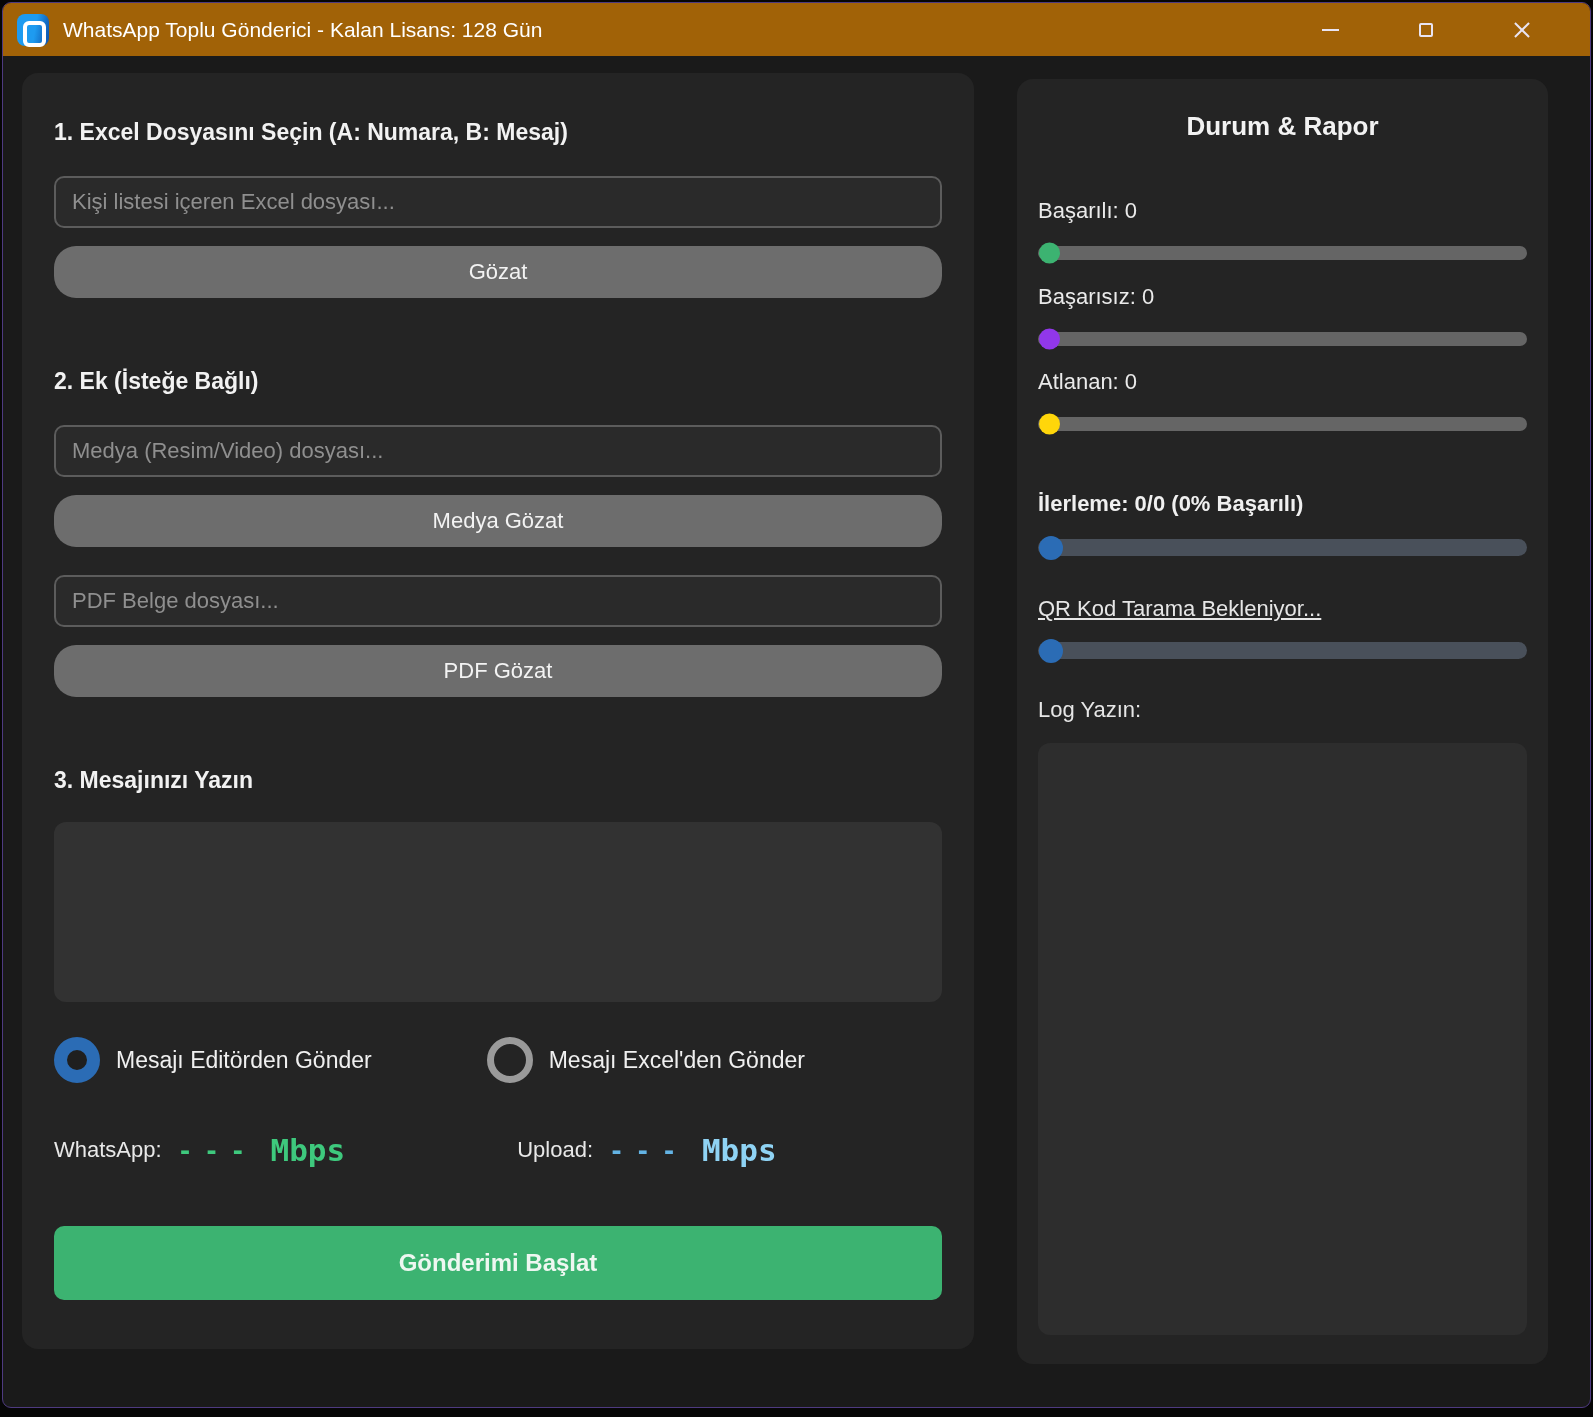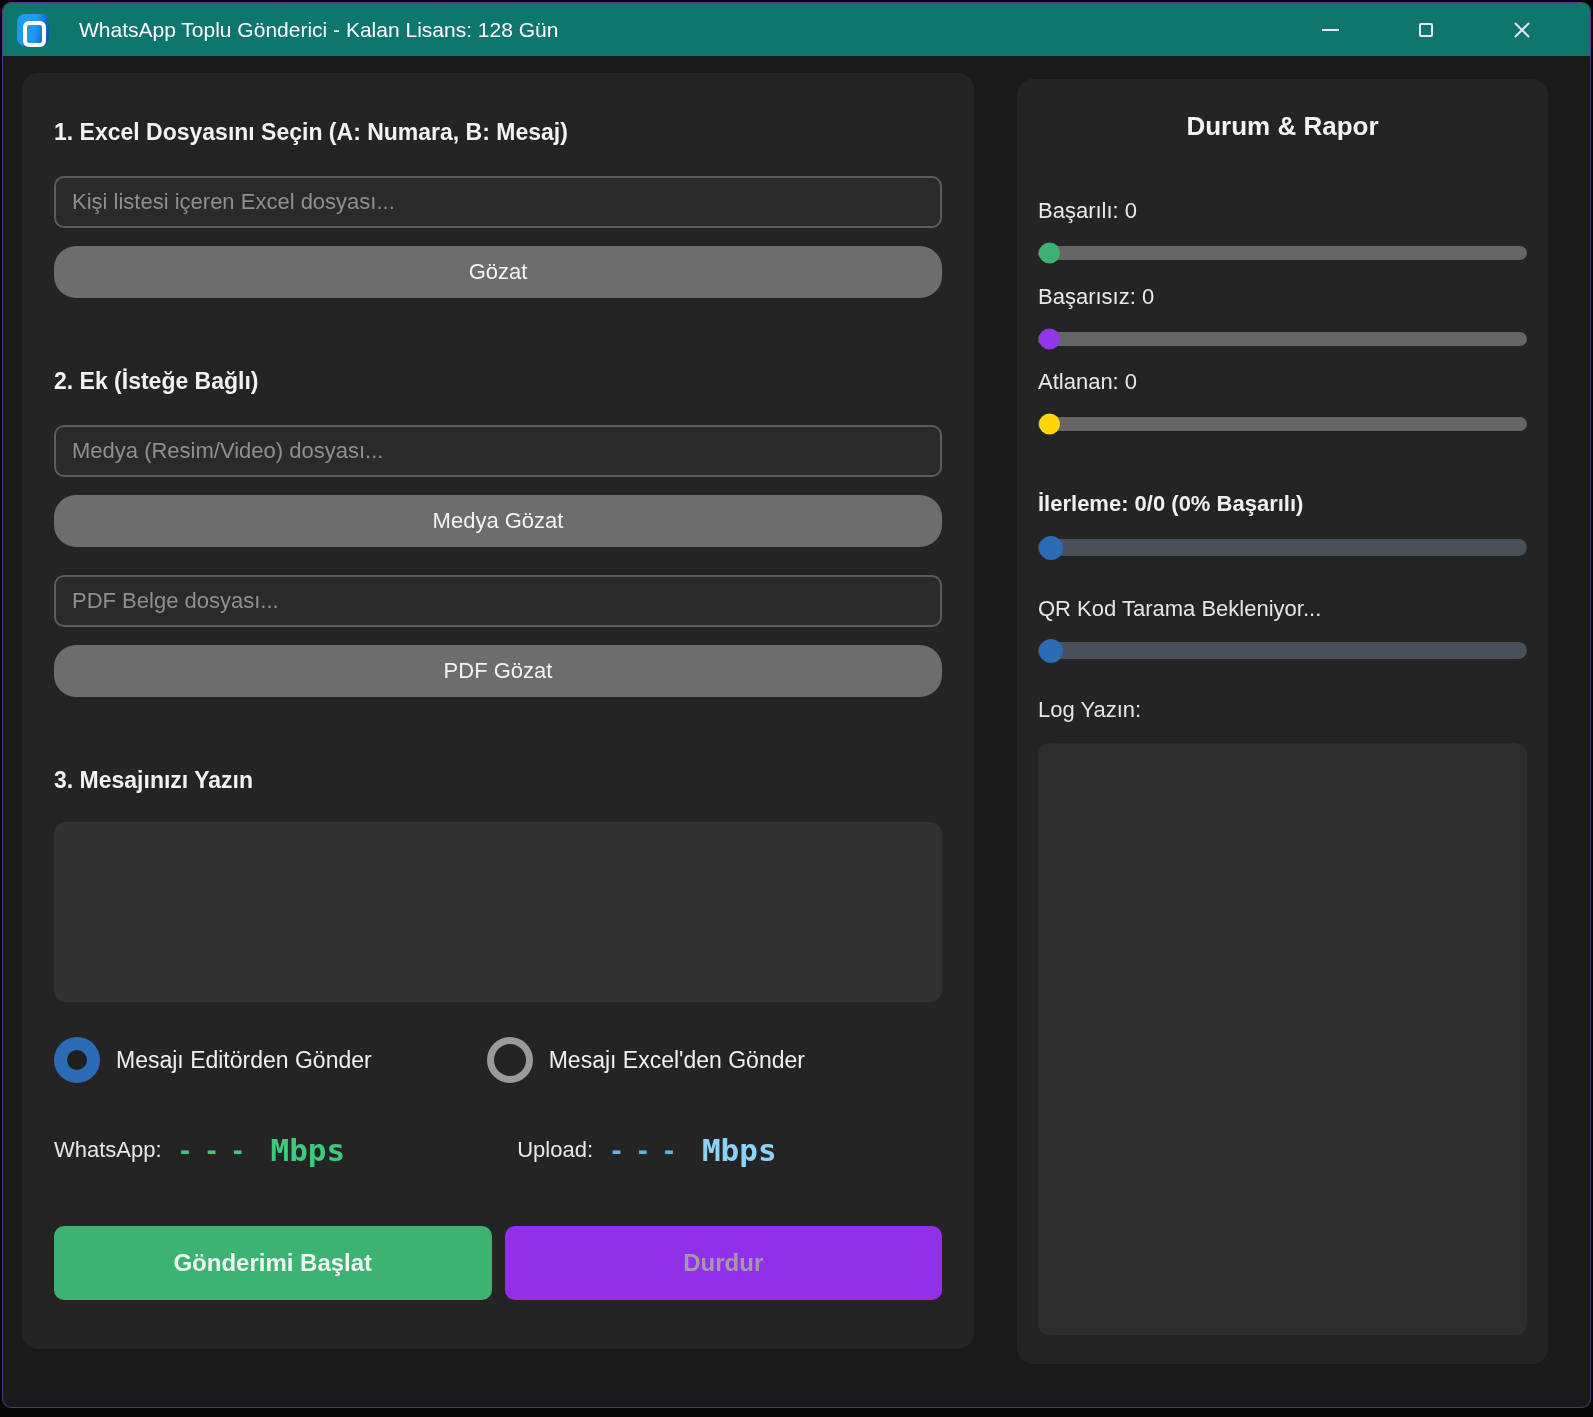--- a/index.html
+++ b/index.html
@@ -5,21 +5,21 @@
   * { margin:0; padding:0; box-sizing:border-box; }
   html,body { width:1593px; height:1417px; background:#060606; font-family:"Liberation Sans", sans-serif; overflow:hidden; }
 
   .window {
     position:absolute; left:2px; top:2px; width:1589px; height:1406px;
     background:#1a1a1a; border:1px solid #4e3a80; border-radius:9px;
     overflow:hidden; display:flex; flex-direction:column;
   }
 
   
-  .titlebar { height:53px; background:#0f766e; display:flex; align-items:center; padding:0 10px 0 14px; flex:0 0 auto;gap:16px; }
+  .titlebar { height:53px; background:#a16207; display:flex; align-items:center; padding:0 10px 0 14px; flex:0 0 auto; }
   .app-icon { width:32px; height:32px; border-radius:8px;
     background:linear-gradient(100deg,#1e9bf0 55%,#0d4fa8 100%); position:relative; flex:0 0 auto; }
   .app-icon::before { content:""; position:absolute; left:6px; top:7px; width:15px; height:18px;
     border:4.5px solid #ffffff; border-radius:6px; }
   .window-title { color:#ffffff; font-size:21px; margin-left:14px; white-space:nowrap; }
   .win-controls { margin-left:auto; display:flex; align-items:center; gap:64px; padding-right:42px; }
   .win-btn { width:32px; height:32px; display:flex; align-items:center; justify-content:center; position:relative; }
   .glyph-min { width:17px; height:2px; background:#e9e4f2; }
   .glyph-max { width:14px; height:14px; border:2px solid #e9e4f2; border-radius:2px; }
   .glyph-close { width:18px; height:18px; position:relative; }
@@ -81,21 +81,21 @@
 
   
   .report-title { margin-top:32px; text-align:center; color:#f2f2f2; font-size:26px; font-weight:bold; }
   .stat-label { color:#eaeaea; font-size:22px; margin-top:24px; }
   .stat-label.first { margin-top:56px; }
   .stat-label.third { margin-top:23px; }
   .stat-bar { position:relative; margin-top:22px; height:14px; background:#656565; border-radius:7px; }
   .stat-dot { position:absolute; left:1px; top:50%; transform:translateY(-50%); width:21px; height:21px; border-radius:50%; }
 
   .progress-label { color:#f0f0f0; font-size:22px; font-weight:bold; margin-top:60px; }
-  .qr-label { color:#e6e6e6; font-size:22px; margin-top:40px; }
+  .qr-label { color:#e6e6e6; font-size:22px; margin-top:40px;text-decoration:underline; }
   .blue-bar { position:relative; height:17px; background:#49505a; border-radius:8.5px; }
   .bar-progress { margin-top:22px; }
   .bar-qr { margin-top:20px; }
   .blue-dot { position:absolute; left:1px; top:50%; transform:translateY(-50%); width:24px; height:24px; border-radius:50%; }
 
   .log-label { color:#e6e6e6; font-size:22px; margin-top:38px; }
   .log-box { margin-top:20px; height:592px; background:#2d2d2d; border-radius:12px; color:#dcdcdc; font-size:18px; padding:12px 14px; overflow:auto; }
 </style>
 </head>
 <body>
@@ -152,21 +152,20 @@
         <span class="speed-unit" style="color: rgb(62, 201, 125);">Mbps</span>
         <span class="upload-group">
           <span class="speed-label">Upload:</span>
           <span class="speed-dashes" style="color: rgb(99, 179, 228);">---</span>
           <span class="speed-unit" style="color: rgb(143, 211, 244);">Mbps</span>
         </span>
       </div>
 
       <div class="action-row">
         <button class="action-btn btn-start" style="background: rgb(60, 179, 113);">Gönderimi Başlat</button>
-        <button class="action-btn btn-stop" style="background: rgb(145, 48, 232);">Durdur</button>
       </div>
     </div>
 
     <div class="panel panel-right">
       <div class="report-title">Durum &amp; Rapor</div>
 
       <div class="stat-label first">Başarılı: 0</div>
       <div class="stat-bar">
         <span class="stat-dot" style="background: rgb(60, 179, 113);"></span>
       </div>

